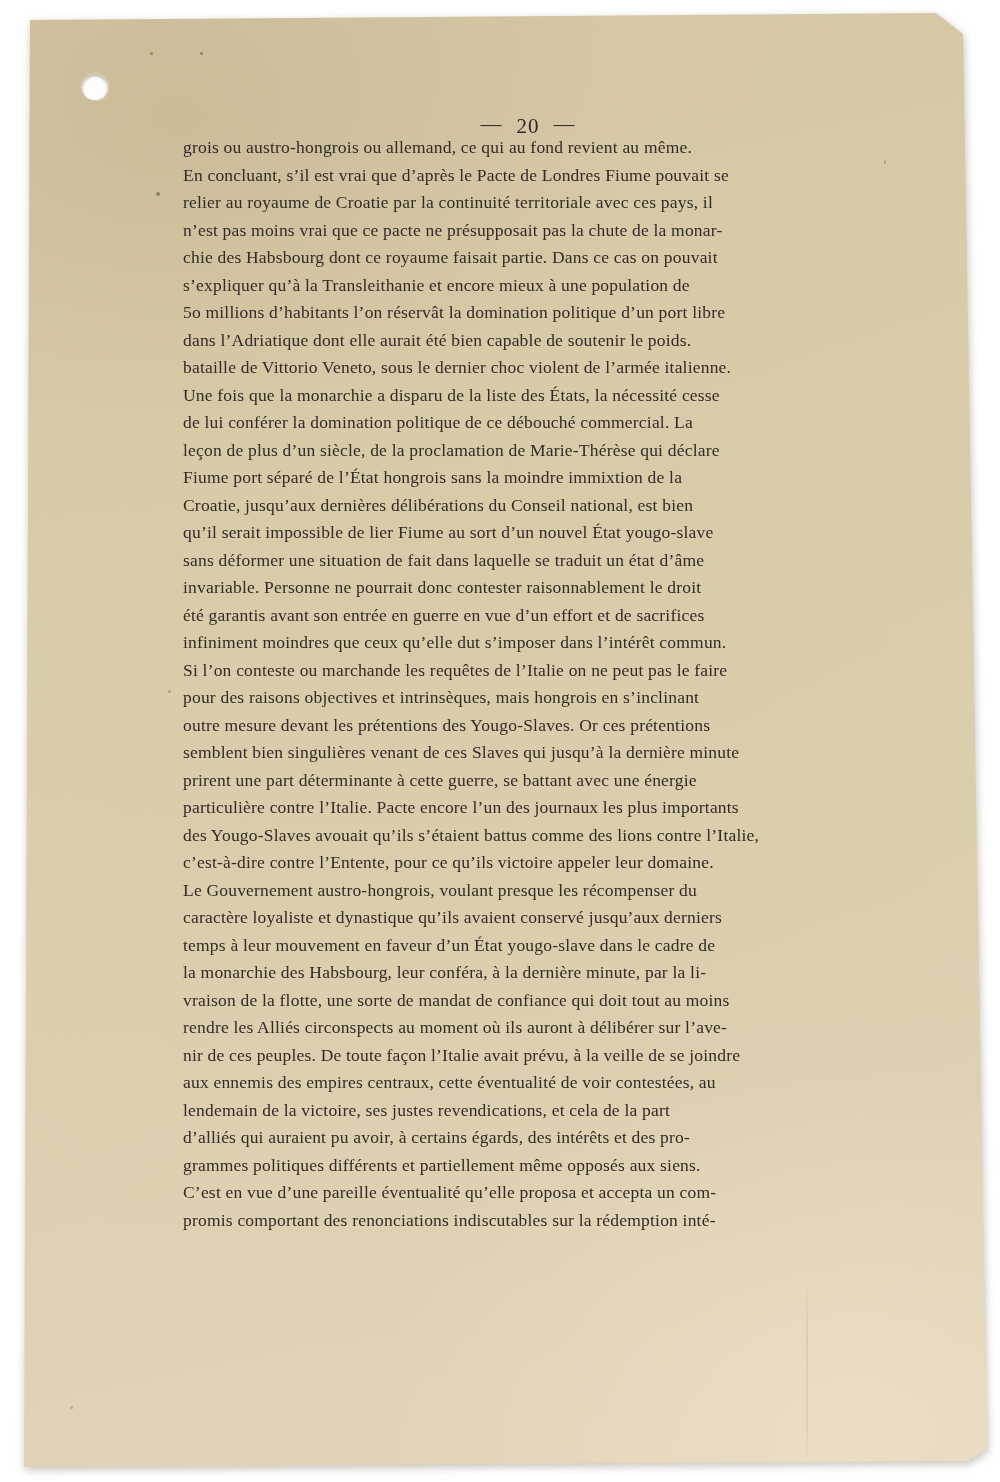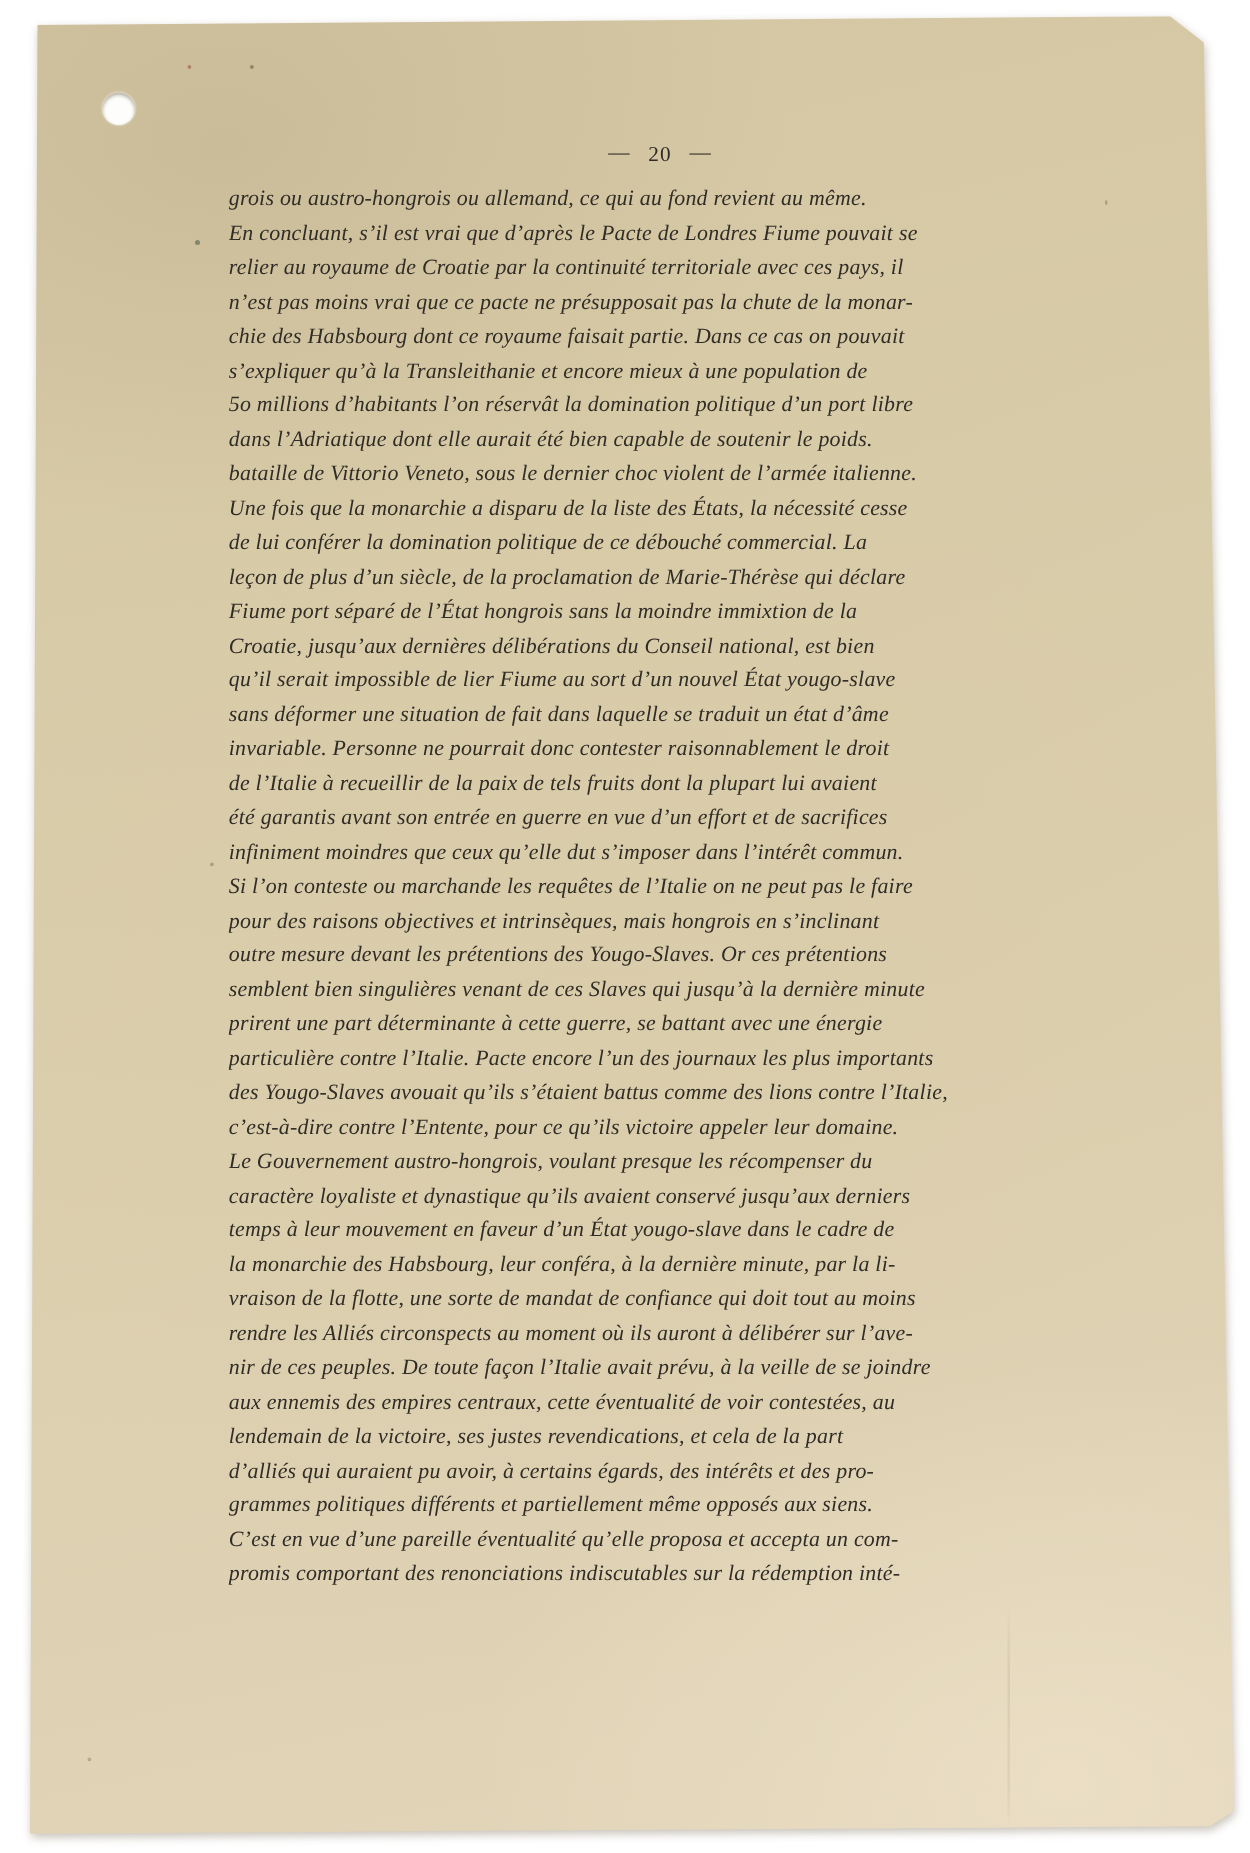--- a/index.html
+++ b/index.html
@@ -49,36 +49,35 @@
     border-radius: 50%;
     background: #fdfdfb;
     box-shadow: inset 0 2px 3px rgba(95, 85, 62, 0.45), 0 0 2px rgba(255, 255, 255, 0.9);
   }
   .page-header {
     position: absolute;
     left: 183px;
     top: 114px;
     width: 690px;
     text-align: center;
-    font-size: 17px;
+    font-size: 21px;
     color: #2e2a24;
     letter-spacing: 1px;
   }
   .page-header .dash {
     display: inline-block;
     margin: 0 14px;
     transform: translateY(-2px);
   }
   .text-block {
     position: absolute;
     left: 183px;
-    top: 145px;
+    top: 134px;
     width: 690px;
     color: #302c26;
-    font-style: italic;
   }
   .line {
     height: 27.5px;
     line-height: 27.5px;
     font-size: 17.5px;
     letter-spacing: 0.2px;
     text-align: justify;
     text-align-last: justify;
     text-justify: inter-word;
     overflow: hidden;
@@ -121,21 +120,20 @@
           <div class="line">dans l’Adriatique dont elle aurait été bien capable de soutenir le poids.</div>
           <div class="line">bataille de Vittorio Veneto, sous le dernier choc violent de l’armée italienne.</div>
           <div class="line">Une fois que la monarchie a disparu de la liste des États, la nécessité cesse</div>
           <div class="line">de lui conférer la domination politique de ce débouché commercial. La</div>
           <div class="line">leçon de plus d’un siècle, de la proclamation de Marie-Thérèse qui déclare</div>
           <div class="line">Fiume port séparé de l’État hongrois sans la moindre immixtion de la</div>
           <div class="line">Croatie, jusqu’aux dernières délibérations du Conseil national, est bien</div>
           <div class="line">qu’il serait impossible de lier Fiume au sort d’un nouvel État yougo-slave</div>
           <div class="line">sans déformer une situation de fait dans laquelle se traduit un état d’âme</div>
           <div class="line">invariable. Personne ne pourrait donc contester raisonnablement le droit</div>
-          <div class="line">de l’Italie à recueillir de la paix de tels fruits dont la plupart lui avaient</div>
           <div class="line">été garantis avant son entrée en guerre en vue d’un effort et de sacrifices</div>
           <div class="line">infiniment moindres que ceux qu’elle dut s’imposer dans l’intérêt commun.</div>
           <div class="line">Si l’on conteste ou marchande les requêtes de l’Italie on ne peut pas le faire</div>
           <div class="line">pour des raisons objectives et intrinsèques, mais hongrois en s’inclinant</div>
           <div class="line">outre mesure devant les prétentions des Yougo-Slaves. Or ces prétentions</div>
           <div class="line">semblent bien singulières venant de ces Slaves qui jusqu’à la dernière minute</div>
           <div class="line">prirent une part déterminante à cette guerre, se battant avec une énergie</div>
           <div class="line">particulière contre l’Italie. Pacte encore l’un des journaux les plus importants</div>
           <div class="line">des Yougo-Slaves avouait qu’ils s’étaient battus comme des lions contre l’Italie,</div>
           <div class="line">c’est-à-dire contre l’Entente, pour ce qu’ils victoire appeler leur domaine.</div>

